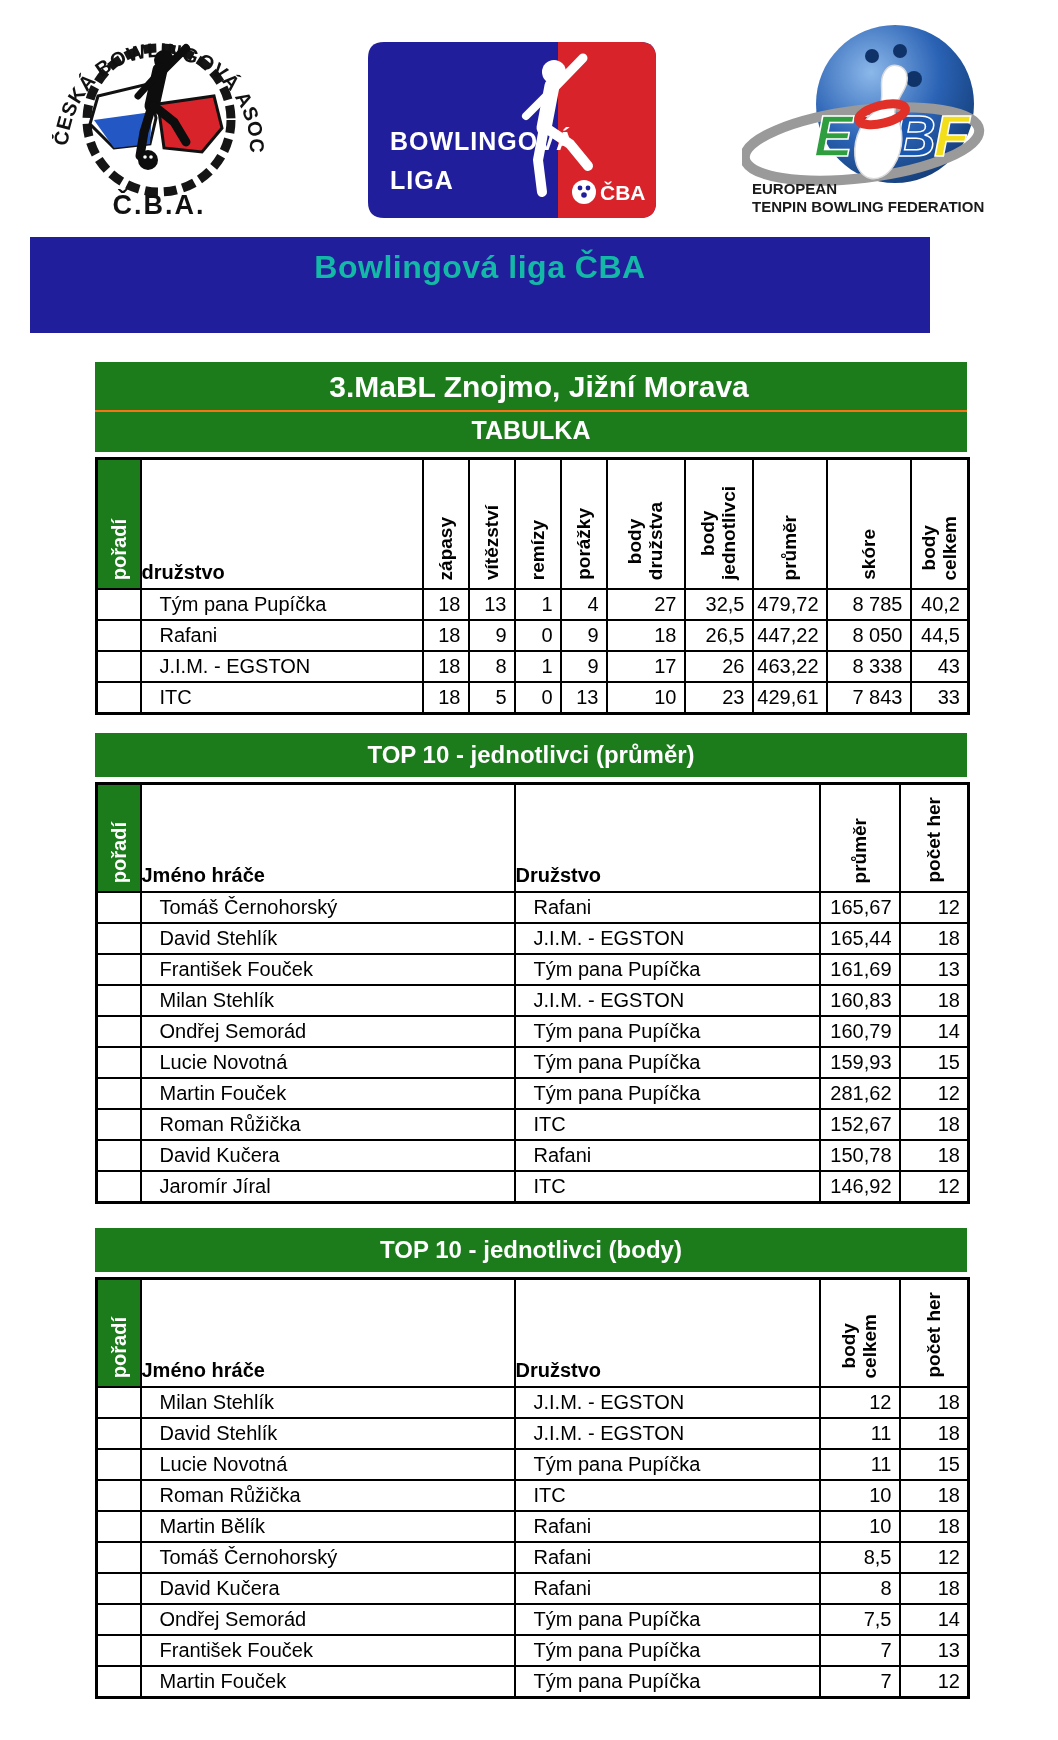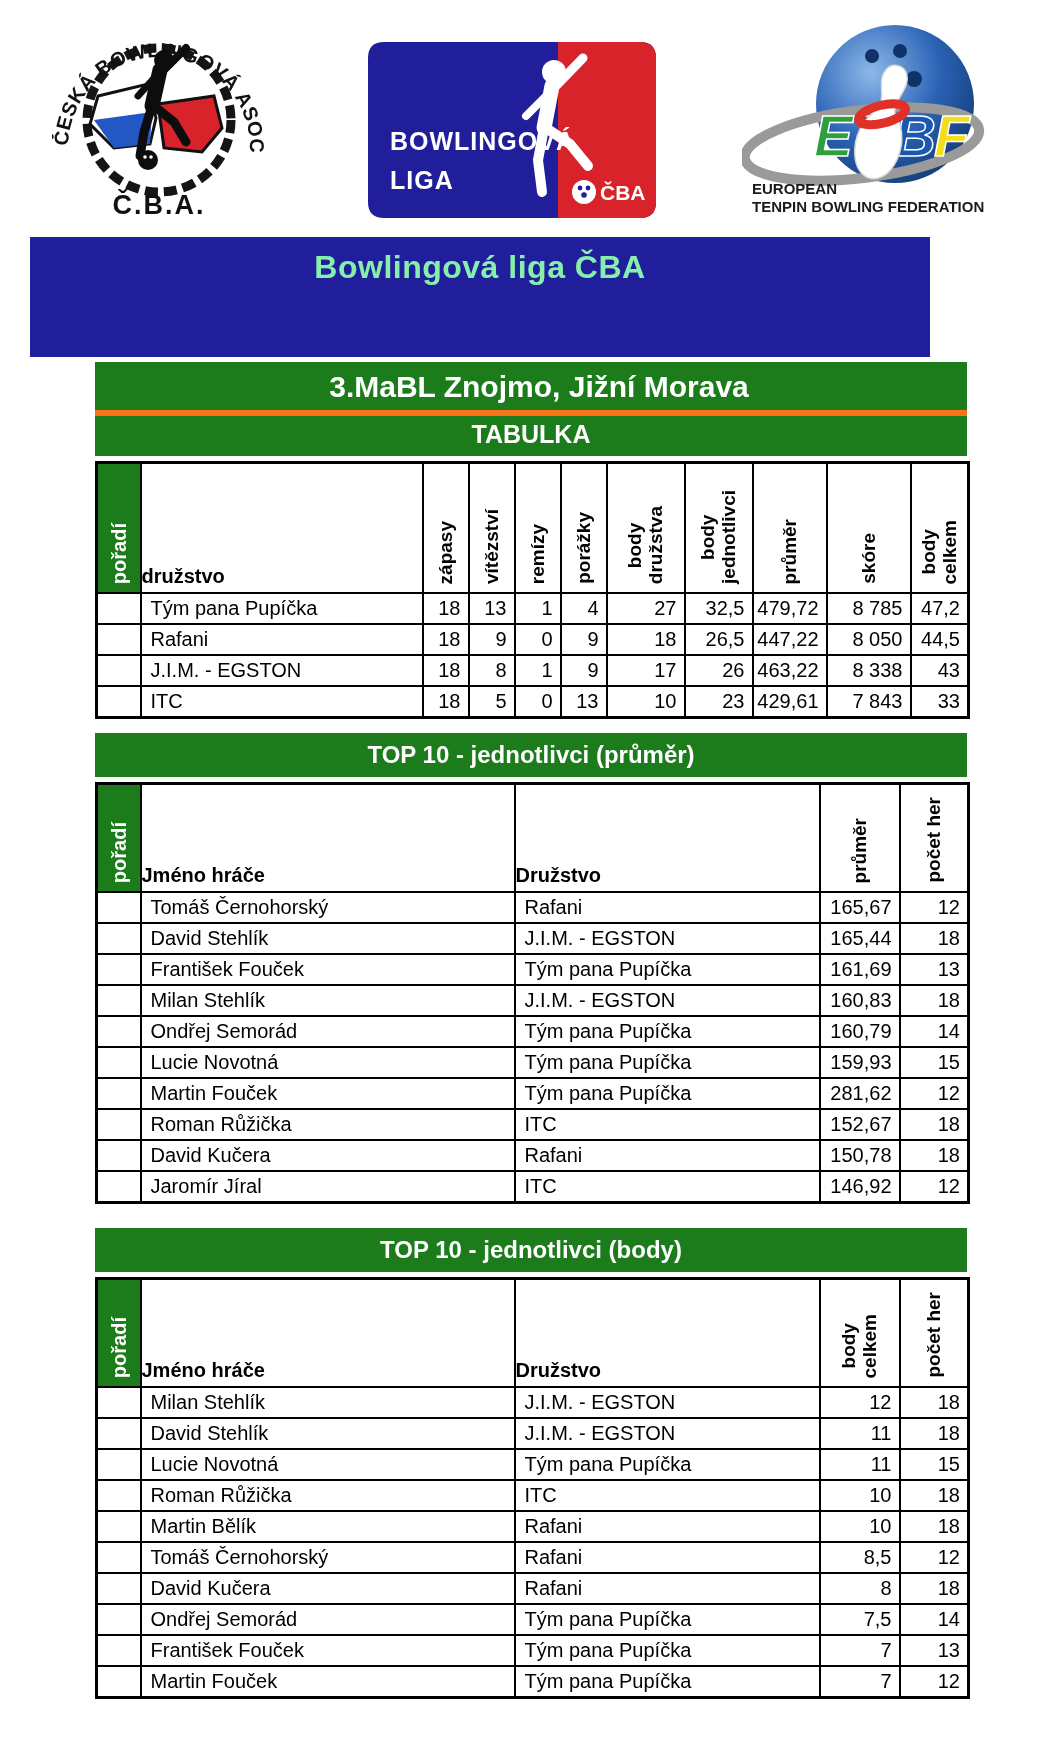--- a/index.html
+++ b/index.html
@@ -6,52 +6,52 @@
   body { font-family:"Liberation Sans", sans-serif; color:#000; }
   .page { position:relative; width:1058px; height:1740px; background:#fff; overflow:hidden; }
 
   
   .logo { position:absolute; }
   #logo-cba  { left:52px;  top:8px;   width:214px; height:214px; }
   #logo-liga { left:368px; top:42px;  width:288px; height:176px; }
   #logo-etbf { left:742px; top:20px;  width:248px; height:196px; }
 
   
-  .banner { position:absolute; left:30px; top:237px; width:900px; height:120px;
-            background:#211e9b; color:#86efac; text-align:center; }
+  .banner { position:absolute; left:30px; top:237px; width:900px; height:96px;
+            background:#211e9b; color:#14b8a6; text-align:center; }
   .banner .t1 { font-size:32px; font-weight:bold; padding-top:12px; letter-spacing:.5px; }
   .banner .t2 { font-size:19px; font-weight:bold; margin-top:7px; }
 
   
   .sect { position:absolute; left:95px; width:872px; }
   #sect-standings { top:362px; }
   #sect-top-avg   { top:733px; }
   #sect-top-pts   { top:1228px;border-radius:10px; }
 
   .band { background:#1c7c1c; color:#fff; font-weight:bold; text-align:center; }
   .band-title { font-size:30px; padding:8px 0 6px 16px; }
-  .band-sub   { font-size:25px; padding:4px 0 7px 0; border-top:6px solid #f97316; }
+  .band-sub   { font-size:25px; padding:4px 0 7px 0; border-top:2px solid #f97316; }
   .band-one   { font-size:24px; padding:8px 0; }
 
   table { border-collapse:collapse; table-layout:fixed; width:872px; margin-top:5px;
           border:3px solid #000; }
   th, td { border:2px solid #000; overflow:hidden; }
   th { padding:0 0 4px 0; vertical-align:bottom; background:#fff; }
   th.rank-h { background:#1c7c1c; }
   th.txt-h  { font-size:20px; font-weight:bold; text-align:left; }
   tr.hdr1 th { height:124px; }
   tr.hdr2 th { height:102px; }
   .rot { writing-mode:vertical-rl; transform:rotate(180deg); display:inline-block;
          white-space:pre-line; font-weight:bold; font-size:19px; line-height:1.12; }
   .rank-h .rot { color:#fff; font-size:20px; }
 
   tr.data td { height:27px; font-size:20px; background:#fff; }
   td.rank { background:#1c7c1c; color:#fff; font-weight:bold; text-align:right;
             padding-right:4px; }
-  td.name { text-align:left; padding-left:9px;margin-top:34px; }
+  td.name { text-align:left; padding-left:18px;margin-top:34px; }
   td.num  { text-align:right; padding-right:7px; }
 </style>
 </head>
 <body>
 
 <div class="page">
 
   <svg id="logo-cba" class="logo" viewBox="0 0 214 214">
     <defs>
         <path id="arcpath" d="M 16,140 A 90,90 0 1 1 198,140" fill="none"></path>
@@ -169,21 +169,21 @@
             <td class="rank">1.</td>
             <td class="name">Tým pana Pupíčka</td>
             <td class="num">18</td>
             <td class="num">13</td>
             <td class="num">1</td>
             <td class="num">4</td>
             <td class="num">27</td>
             <td class="num">32,5</td>
             <td class="num">479,72</td>
             <td class="num">8 785</td>
-            <td class="num">47,2</td>
+            <td class="num">40,2</td>
           </tr>
 
           <tr class="data">
             <td class="rank">2.</td>
             <td class="name">Rafani</td>
             <td class="num">18</td>
             <td class="num">9</td>
             <td class="num">0</td>
             <td class="num">9</td>
             <td class="num">18</td>

